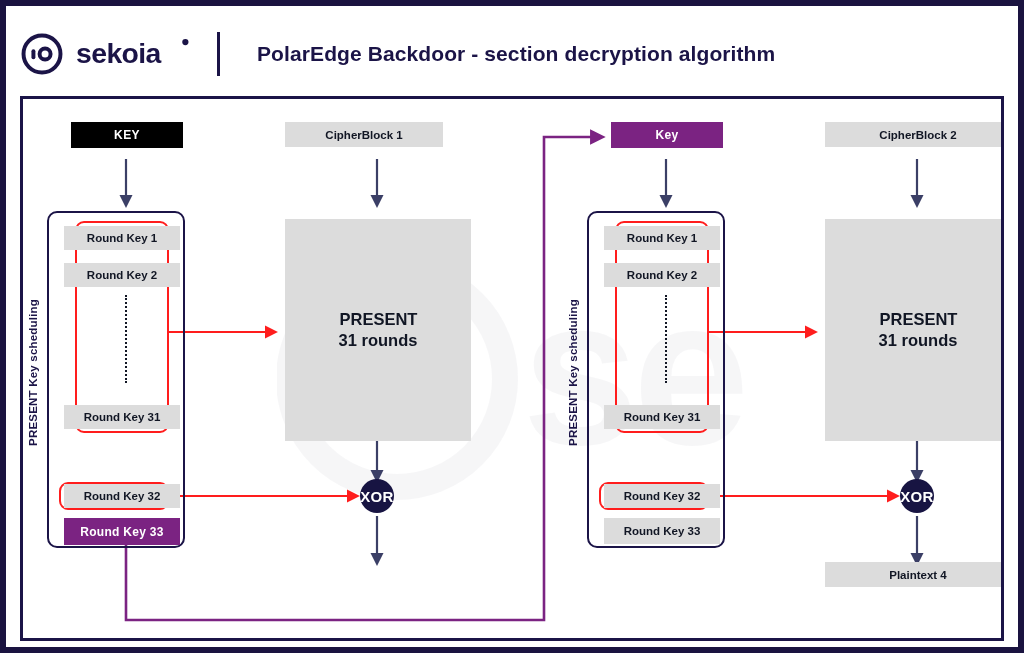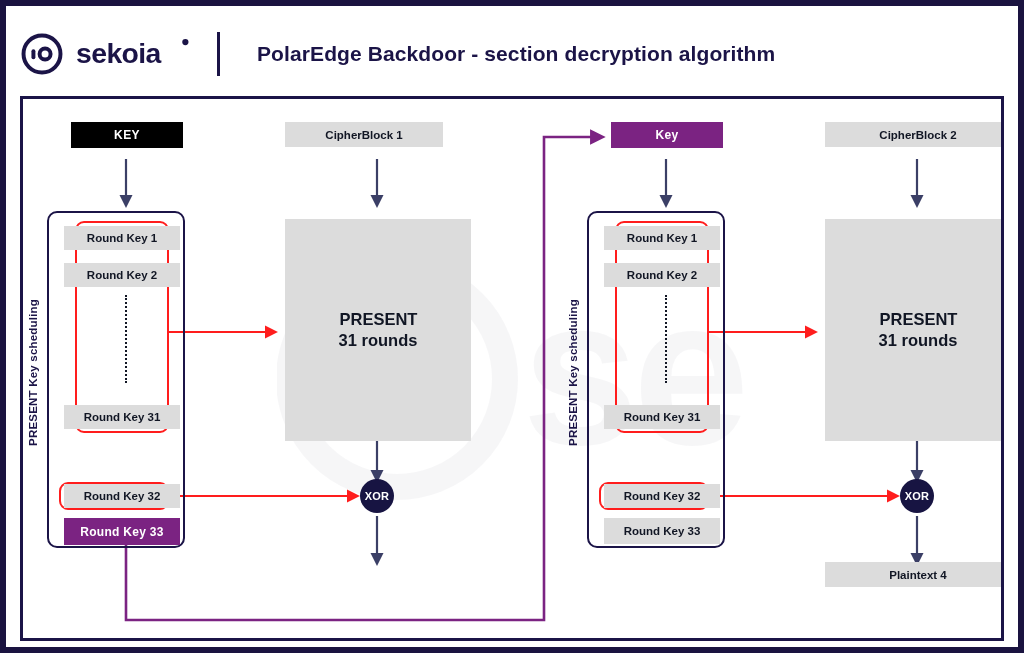--- a/index.html
+++ b/index.html
@@ -80,21 +80,21 @@
   }
   .vlabel{
     position:absolute;color:#1b1447;font-size:11.5px;font-weight:bold;
     writing-mode:vertical-rl;transform:rotate(180deg);
     white-space:nowrap;letter-spacing:.2px;
   }
   .xor{
     position:absolute;width:34px;height:34px;border-radius:50%;
     background:#171442;color:#ffffff;
     display:flex;align-items:center;justify-content:center;
-    font-size:11px;font-weight:bold;letter-spacing:.3px;
+    font-size:15px;font-weight:bold;letter-spacing:.3px;
   }
   .dotline{
     position:absolute;width:0;border-left:2.5px dotted #111624;
   }
   svg.wire{position:absolute;left:0;top:0;width:984px;height:545px;overflow:visible;pointer-events:none;}
 </style>
 </head>
 <body>
 
 <div id="page">

